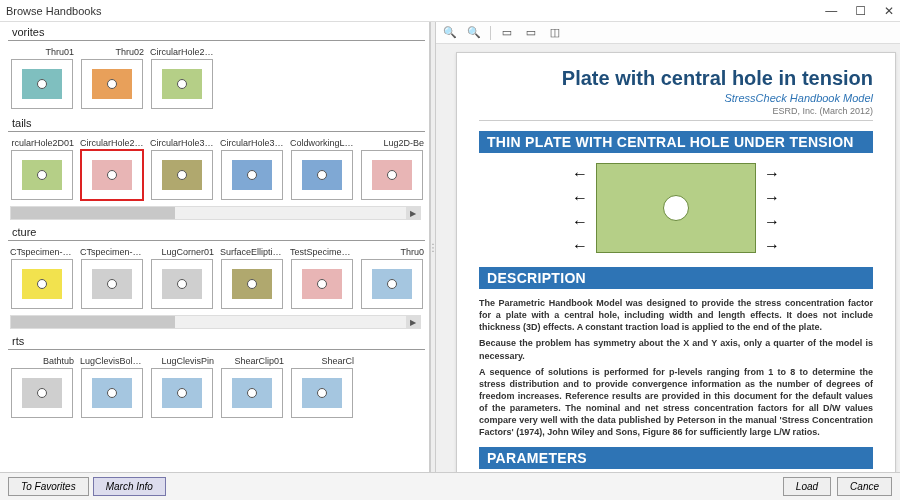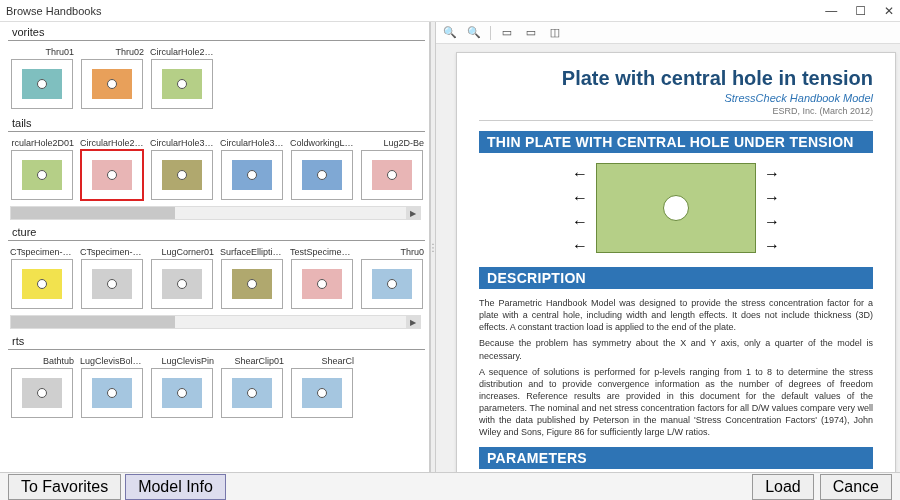--- a/index.html
+++ b/index.html
@@ -31,25 +31,25 @@
   .page { background: #fff; border: 1px solid #ccc; padding: 14px 22px; min-height: 420px; box-shadow: 0 1px 3px rgba(0,0,0,.1); }
   .doc-title { text-align: right; font-size: 20px; color: #1f4e79; font-weight: 600; margin-bottom: 2px; }
   .doc-sub { text-align: right; font-size: 11px; color: #2e74b5; margin-bottom: 2px; font-style: italic; }
   .doc-meta { text-align: right; font-size: 9px; color: #777; border-bottom: 1px solid #ccc; padding-bottom: 4px; margin-bottom: 10px; }
   .sect-bar { background: #2e74b5; color: #fff; font-size: 14px; font-weight: 600; padding: 3px 8px; letter-spacing: .3px; margin: 8px 0 8px 0; }
   .diagram { display: flex; align-items: center; justify-content: center; gap: 8px; margin: 10px auto 14px auto; }
   .arrows { display: flex; flex-direction: column; gap: 8px; }
   .arrow { font-size: 16px; color: #000; line-height: 1; }
   .plate { width: 160px; height: 90px; background: #b5cf87; border: 1px solid #6b8b3d; position: relative; }
   .plate .ph { position: absolute; top: 50%; left: 50%; width: 26px; height: 26px; background: #fff; border: 1px solid #6b8b3d; border-radius: 50%; transform: translate(-50%,-50%); }
-  .body-text { font-size: 9px; color: #333; text-align: justify; line-height: 1.35; margin: 4px 0; }
+  .body-text { font-size: 9px; color: #333; text-align: justify; line-height: 1.35; margin: 4px 0; font-weight: bold; }
   .footer { height: 28px; display: flex; align-items: center; padding: 0 8px; gap: 6px; border-top: 1px solid #ccc; background: #f4f4f4; }
   .footer-left { display: flex; gap: 4px; }
   .footer-right { margin-left: auto; display: flex; gap: 6px; }
-  .btn { font-size: 16px; padding: 3px 12px; border: 1px solid #999; background: #efefef; cursor: pointer; }
+  .btn { font-size: 10px; padding: 3px 12px; border: 1px solid #999; background: #efefef; cursor: pointer; font-style: italic; }
   .btn.active { background: #dde; border-color: #77a; }
   
   .c-teal{background:#7fbfbf;} .c-orange{background:#e8a05a;} .c-green{background:#b5cf87;}
   .c-pink{background:#e8b5b5;} .c-olive{background:#b0a86e;} .c-blue{background:#7fa8d4;}
   .c-yellow{background:#f2e24e;} .c-grey{background:#cfcfcf;} .c-ltblue{background:#a5c6e0;}
 </style>
 </head>
 <body>
 
 <div class="title-bar">
@@ -291,19 +291,19 @@
 
         <div class="sect-bar">PARAMETERS</div>
       </div>
     </div>
   </div>
 </div>
 
 <div class="footer">
   <div class="footer-left">
     <button class="btn">To Favorites</button>
-    <button class="btn active">Model Info</button>
+    <button class="btn active">March Info</button>
   </div>
   <div class="footer-right">
     <button class="btn">Load</button>
     <button class="btn">Cance</button>
   </div>
 </div>
 
 </body></html>

